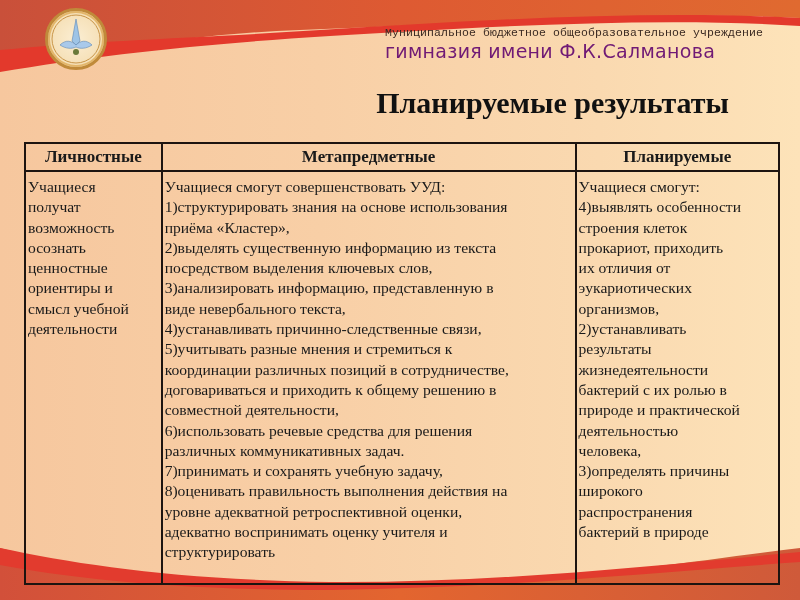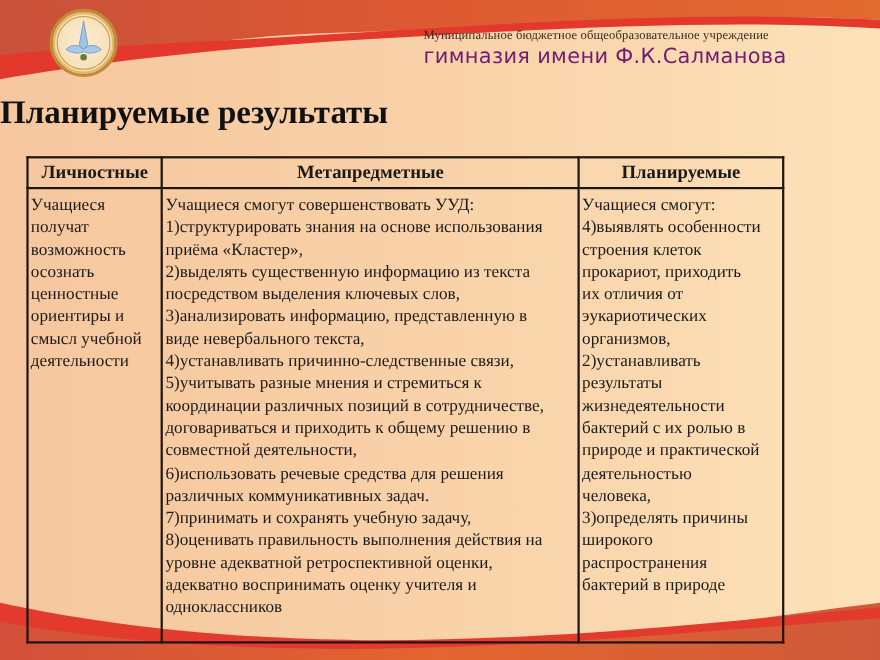--- a/index.html
+++ b/index.html
@@ -4,27 +4,27 @@
 <style>
   html, body { margin:0; padding:0; }
   body { width:800px; height:600px; overflow:hidden; position:relative;
     background: linear-gradient(90deg, #f6c79e 0%, #f8cfa6 40%, #fad9b0 75%, #fde3b9 100%);
     font-family: "Liberation Serif", serif; }
   .bg-svg { position:absolute; left:0; top:0; width:800px; height:600px; z-index:0; }
   .logo { position:absolute; left:45px; top:8px; width:56px; height:56px; border-radius:50%;
     background: radial-gradient(circle, #fbeed3 0%, #f5dfb5 70%);
     border: 3px solid #c08a3a; box-shadow: 0 0 0 2px #e3b66a inset; z-index:2; }
   .logo svg { position:absolute; left:0; top:0; width:56px; height:56px; }
-  .org-line1 { position:absolute; left:385px; top:26px; font-family:Liberation Serif, serif;
+  .org-line1 { position:absolute; left:385px; top:26px; font-family:Liberation Mono, monospace;
     font-size:11.5px; color:#3b2a22; z-index:2; letter-spacing:0.1px; white-space:nowrap;text-align:center; }
   .org-line2 { position:absolute; left:385px; top:40px; font-family:"DejaVu Sans", sans-serif;
     font-size:19px; color:#701a75; z-index:2; white-space:nowrap; letter-spacing:0.3px; }
-  .title { position:absolute; left:0; width:729px; top:86px; text-align:left;
+  .title { position:absolute; left:0; width:729px; top:86px; text-align:right;
     font-family:"Liberation Serif", serif; font-weight:bold; font-size:30px; color:#111; z-index:2; }
-  table.results { position:absolute; left:24px; top:142px; width:689px; border-collapse:collapse; z-index:2;
+  table.results { position:absolute; left:24px; top:142px; width:756px; border-collapse:collapse; z-index:2;
     font-family:"Liberation Serif", serif; color:#1a1a1a; }
   table.results th, table.results td { border:2px solid #1d1410; }
   table.results th { height:26px; font-size:17px; font-weight:bold; text-align:center; padding:0; }
   table.results td { vertical-align:top; font-size:15.6px; line-height:20.3px; padding:5px 8px 3px 2px; height:403px; }
   .c1 { width:123px; }
   .c2 { width:397px; }
   .c3 { width:189px; }
   .line { display:block; white-space:nowrap; }
 </style>
 </head>
@@ -97,21 +97,21 @@
         <span class="line">5)учитывать разные мнения и стремиться к</span>
         <span class="line">координации различных позиций в сотрудничестве,</span>
         <span class="line">договариваться и приходить к общему решению в</span>
         <span class="line">совместной деятельности,</span>
         <span class="line">6)использовать речевые средства для решения</span>
         <span class="line">различных коммуникативных задач.</span>
         <span class="line">7)принимать и сохранять учебную задачу,</span>
         <span class="line">8)оценивать правильность выполнения действия на</span>
         <span class="line">уровне адекватной ретроспективной оценки,</span>
         <span class="line">адекватно воспринимать оценку учителя и</span>
-        <span class="line">одноклассников</span>
+        <span class="line">структурировать</span>
       </td>
       <td class="c3">
         <span class="line">Учащиеся смогут:</span>
         <span class="line">4)выявлять особенности</span>
         <span class="line">строения клеток</span>
         <span class="line">прокариот, приходить</span>
         <span class="line">их отличия от</span>
         <span class="line">эукариотических</span>
         <span class="line">организмов,</span>
         <span class="line">2)устанавливать</span>

